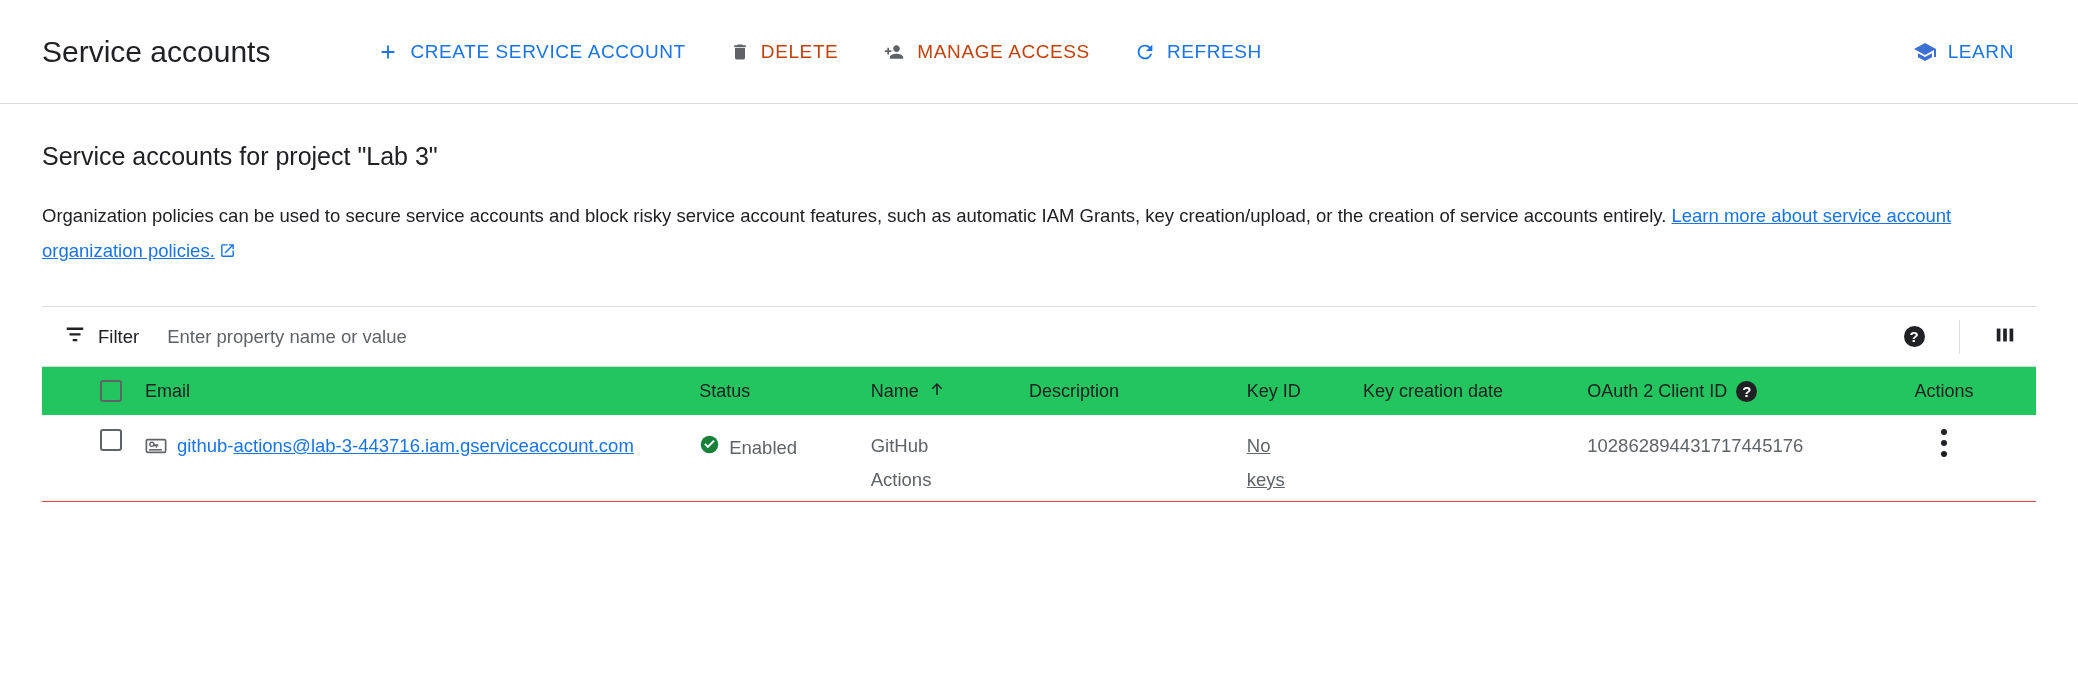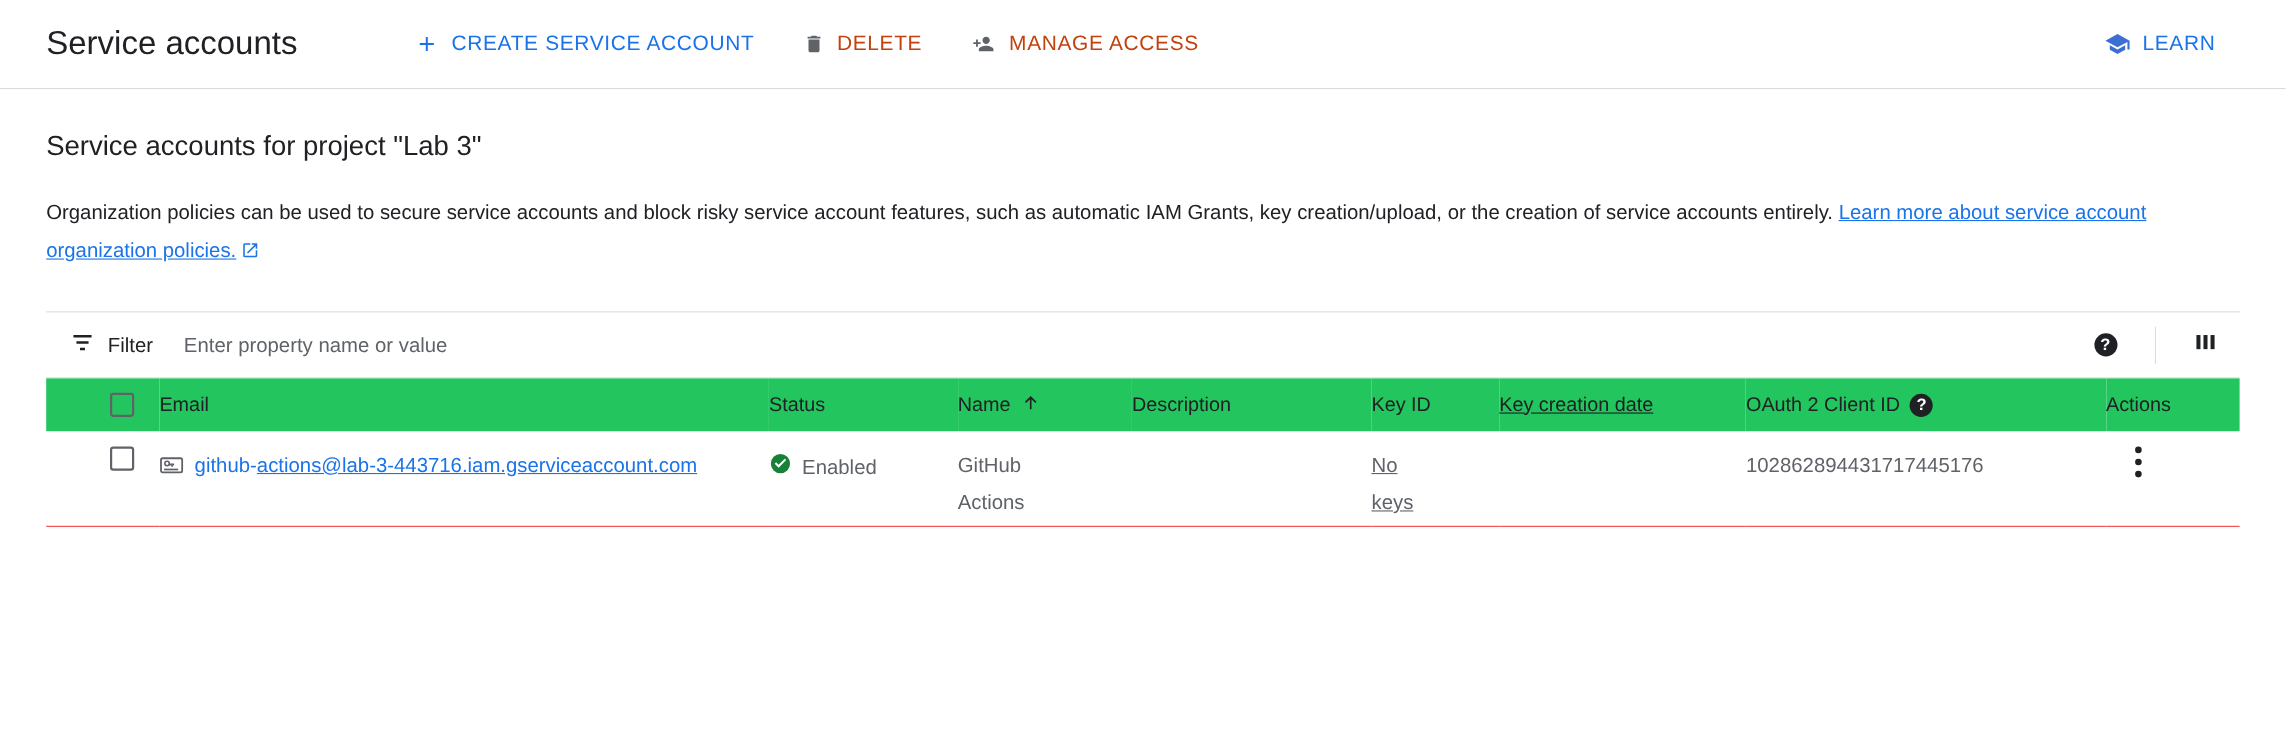--- a/index.html
+++ b/index.html
@@ -11,21 +11,21 @@
     overflow: hidden;
   }
   body {
     font-family: "Liberation Sans", sans-serif;
     color: #202124;
     -webkit-font-smoothing: antialiased;
   }
 
   
   .toolbar {
-    height: 81px;
+    height: 104px;
     box-sizing: border-box;
     display: flex;
     align-items: center;
     border-bottom: 1px solid #dadce0;
     padding-left: 42px;
     padding-right: 42px;
   }
   .page-title {
     font-size: 30px;
     line-height: 36px;
@@ -169,21 +169,21 @@
     padding: 0;
     vertical-align: top;
     padding-top: 14px;
   }
   .col-check { width: 78px; padding-left: 0 !important; }
   .col-email { width: 420px; }
   .col-status { width: 130px; }
   .col-name { width: 120px; }
   .col-desc { width: 165px; }
   .col-keyid { width: 88px; }
-  .col-keydate { width: 170px; text-decoration: underline; }
+  .col-keydate { width: 170px; }
   .col-oauth { width: 248px; }
   .col-actions { width: 92px; }
 
   .checkbox {
     width: 22px;
     height: 22px;
     border: 2px solid #5f6368;
     border-radius: 3px;
     box-sizing: border-box;
     cursor: pointer;
@@ -263,20 +263,28 @@
 
     <button class="tb-btn grey">
       <span class="tb-icon">
         <svg width="24" height="20" viewBox="0 0 24 24">
             <path fill="#5f6368" d="M15 12c2.21 0 4-1.79 4-4s-1.79-4-4-4-4 1.79-4 4 1.79 4 4 4zm0 2c-2.67 0-8 1.34-8 4v2h16v-2c0-2.66-5.33-4-8-4zM6 10V7H4v3H1v2h3v3h2v-3h3v-2H6z"></path>
           </svg>
       </span>
       <span>MANAGE ACCESS</span>
     </button>
 
+    <button class="tb-btn blue">
+      <span class="tb-icon">
+        <svg width="22" height="22" viewBox="0 0 24 24">
+            <path fill="#1a73e8" d="M17.65 6.35A7.96 7.96 0 0 0 12 4a8 8 0 1 0 7.73 10h-2.08A6 6 0 1 1 12 6c1.66 0 3.14.69 4.22 1.78L13 11h7V4l-2.35 2.35z"></path>
+          </svg>
+      </span>
+      <span>REFRESH</span>
+    </button>
 
   </div>
 
   <div class="tb-spacer"></div>
 
   <button class="tb-btn blue">
     <span class="tb-icon">
       <svg width="24" height="24" viewBox="0 0 24 24">
           <path fill="#3b6fd4" d="M12 3 1 9l11 6 9-4.91V17h2V9L12 3zM5 13.18v4L12 21l7-3.82v-4L12 17l-7-3.82z"></path>
         </svg>

